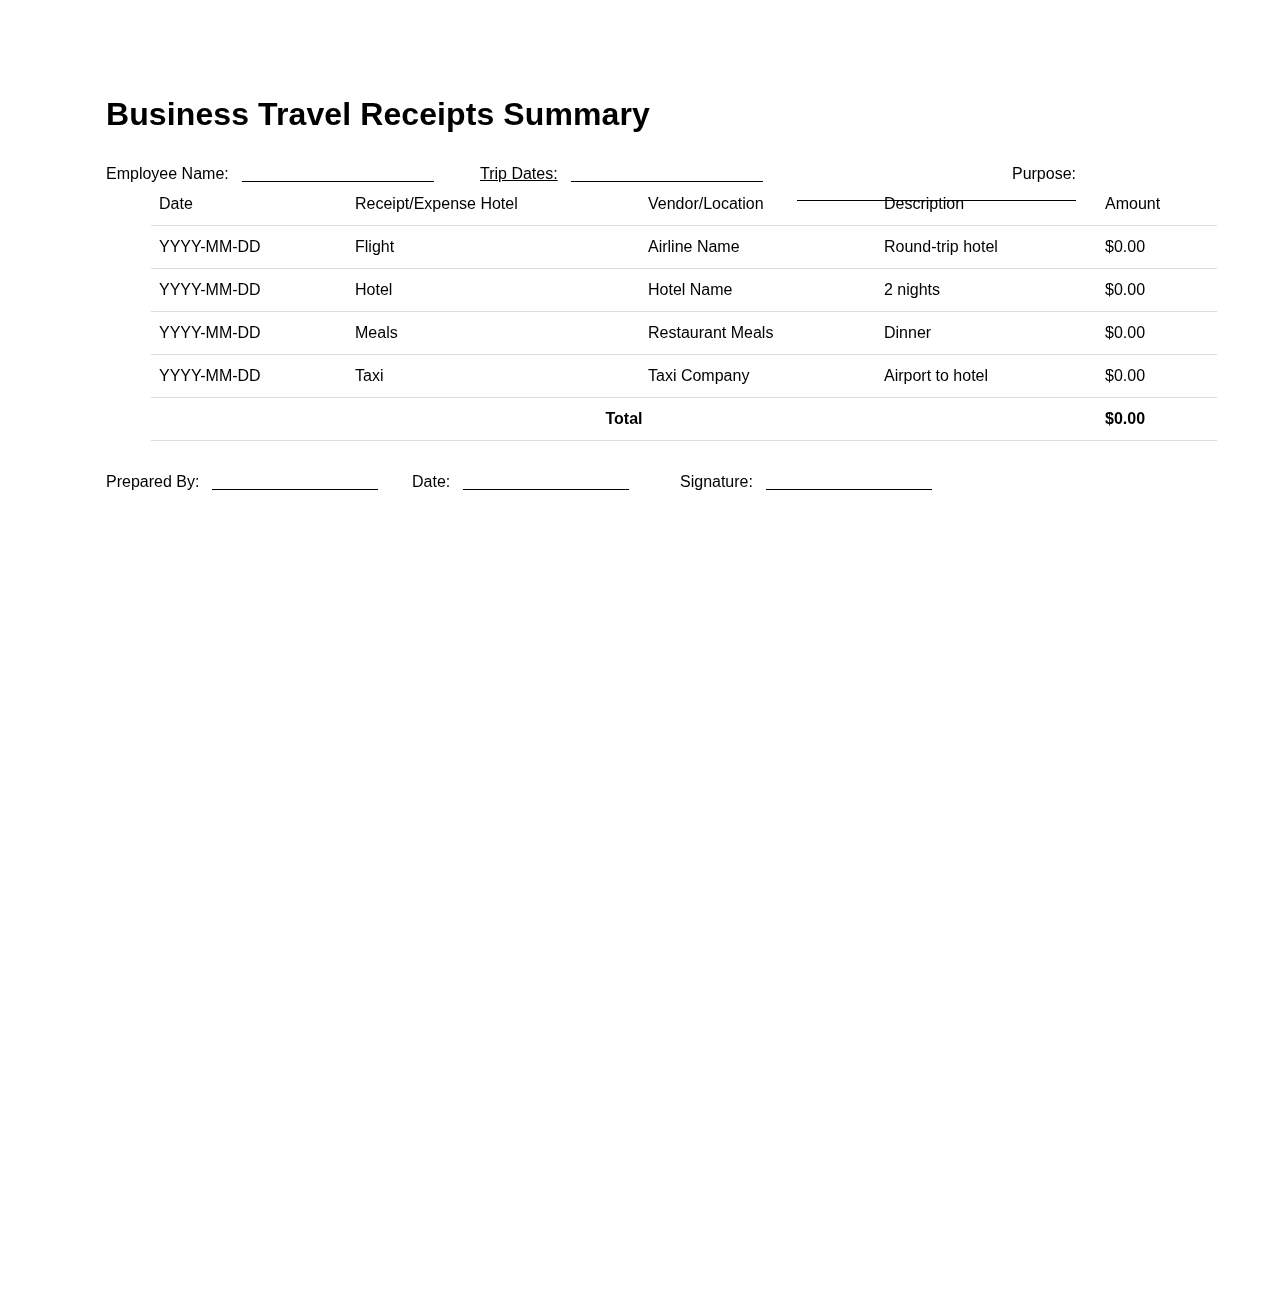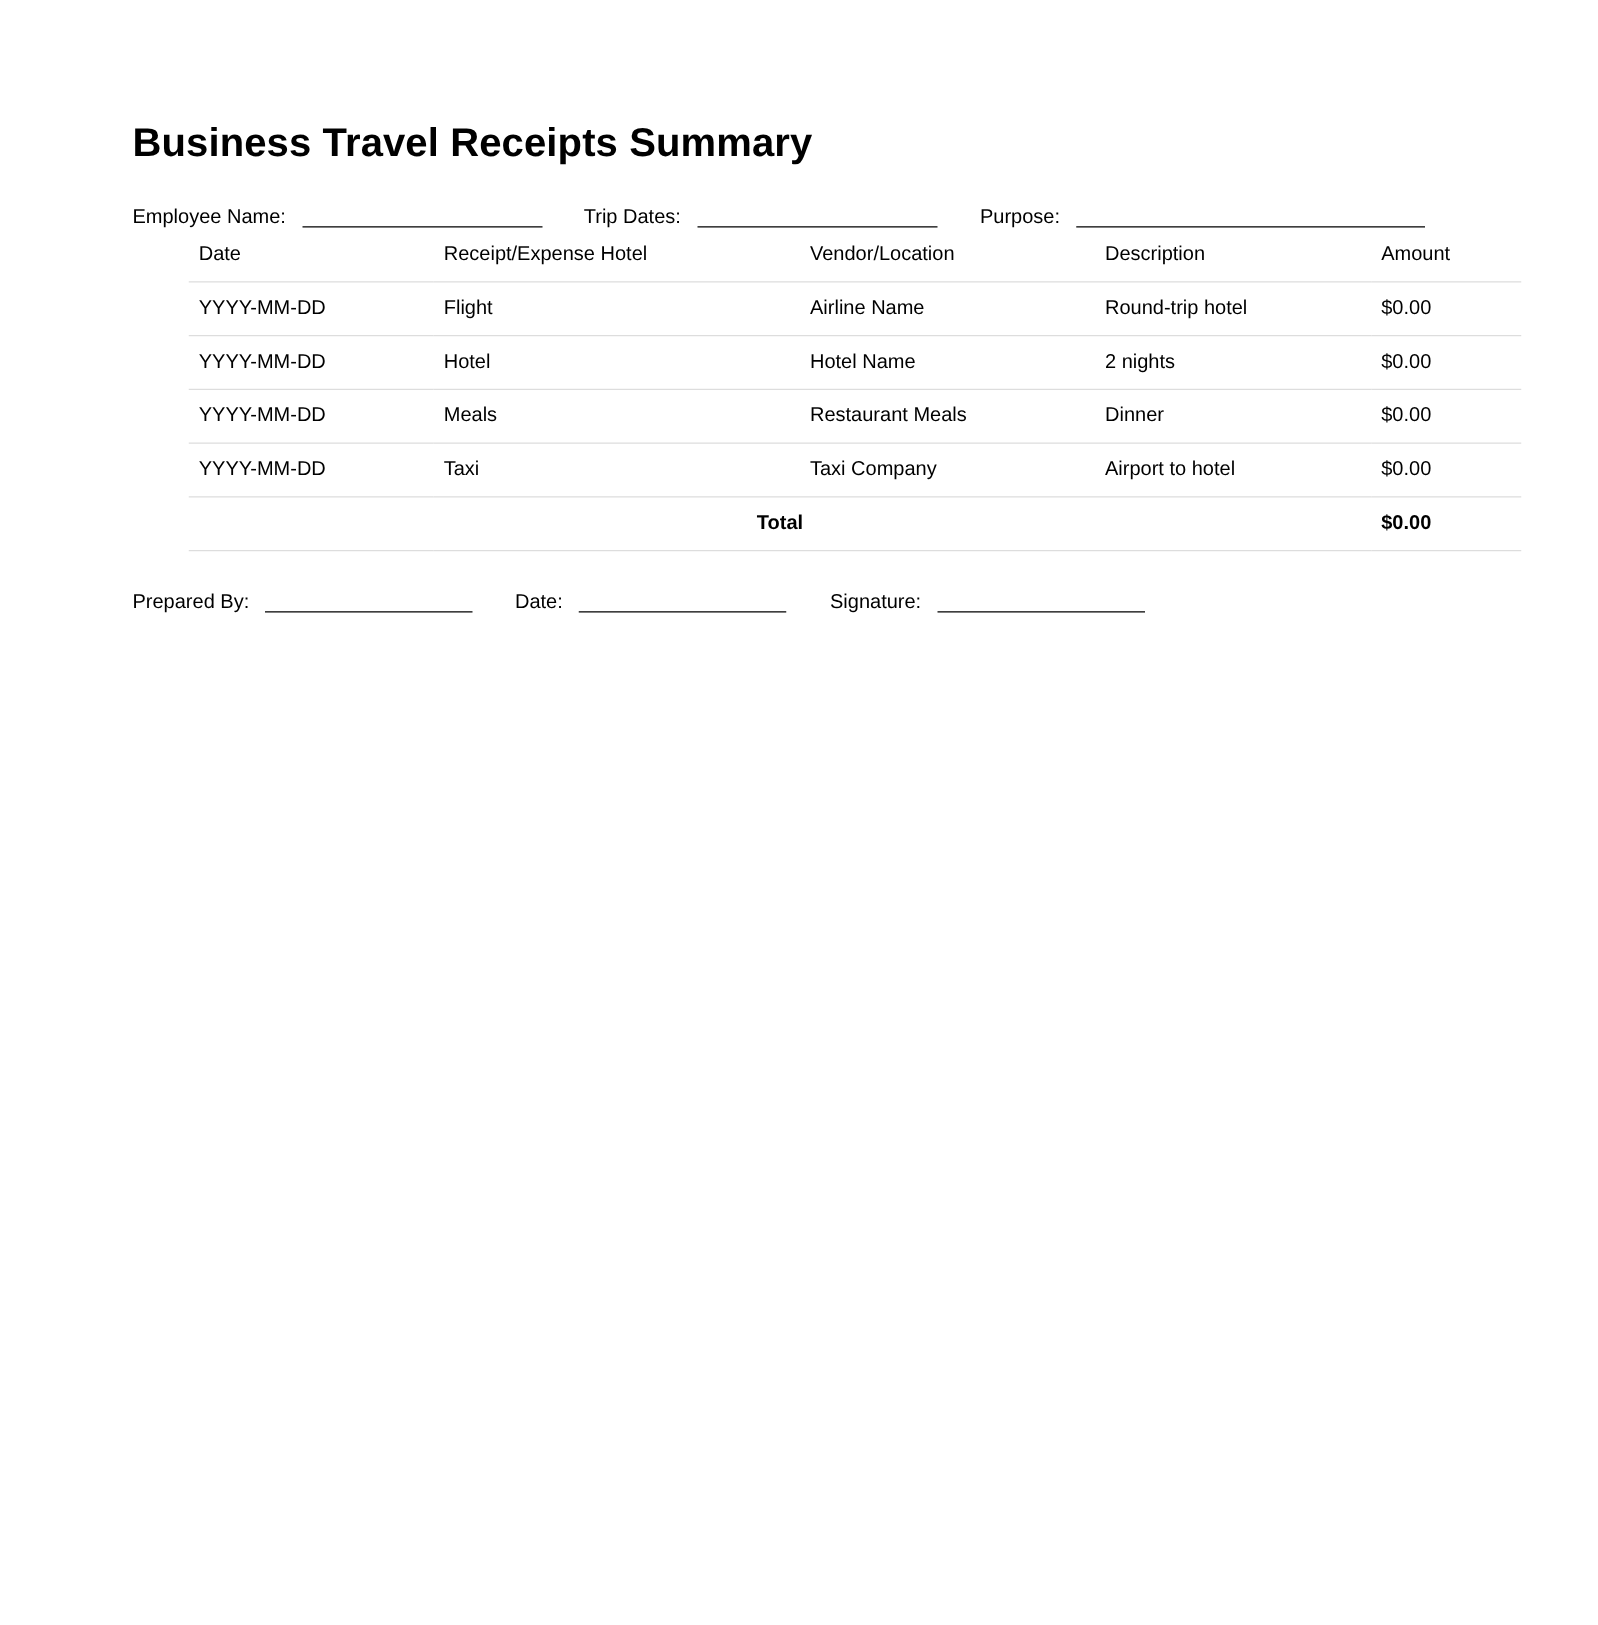--- a/index.html
+++ b/index.html
@@ -102,25 +102,25 @@
 <body>
 
 <div class="page">
   <h1>Business Travel Receipts Summary</h1>
 
   <div class="meta-row">
     <div class="field" style="left:0;align-items:flex-end;">
       <span class="label">Employee Name:</span>
       <span class="line" style="width:192px;"></span>
     </div>
-    <div class="field" style="left:361px;">
+    <div class="field" style="left:374px;text-decoration:underline;">
       <span class="label">Trip Dates:</span>
       <span class="line" style="width:192px;"></span>
     </div>
-    <div class="field" style="left:678px;">
+    <div class="field" style="left:678px;flex-direction:column;">
       <span class="label">Purpose:</span>
       <span class="line" style="width:279px;"></span>
     </div>
   </div>
 
   <table class="receipts">
     <thead>
       <tr>
         <th class="col-date">Date</th>
         <th class="col-type">Receipt/Expense Hotel</th>
@@ -167,18 +167,18 @@
 
   <div class="footer-row">
     <div class="field" style="left:0;">
       <span class="label">Prepared By:</span>
       <span class="line" style="width:166px;"></span>
     </div>
     <div class="field" style="left:306px;">
       <span class="label">Date:</span>
       <span class="line" style="width:166px;"></span>
     </div>
-    <div class="field" style="left:558px;">
+    <div class="field" style="left:574px;">
       <span class="label">Signature:</span>
       <span class="line" style="width:166px;"></span>
     </div>
   </div>
 </div>
 
 </body></html>

